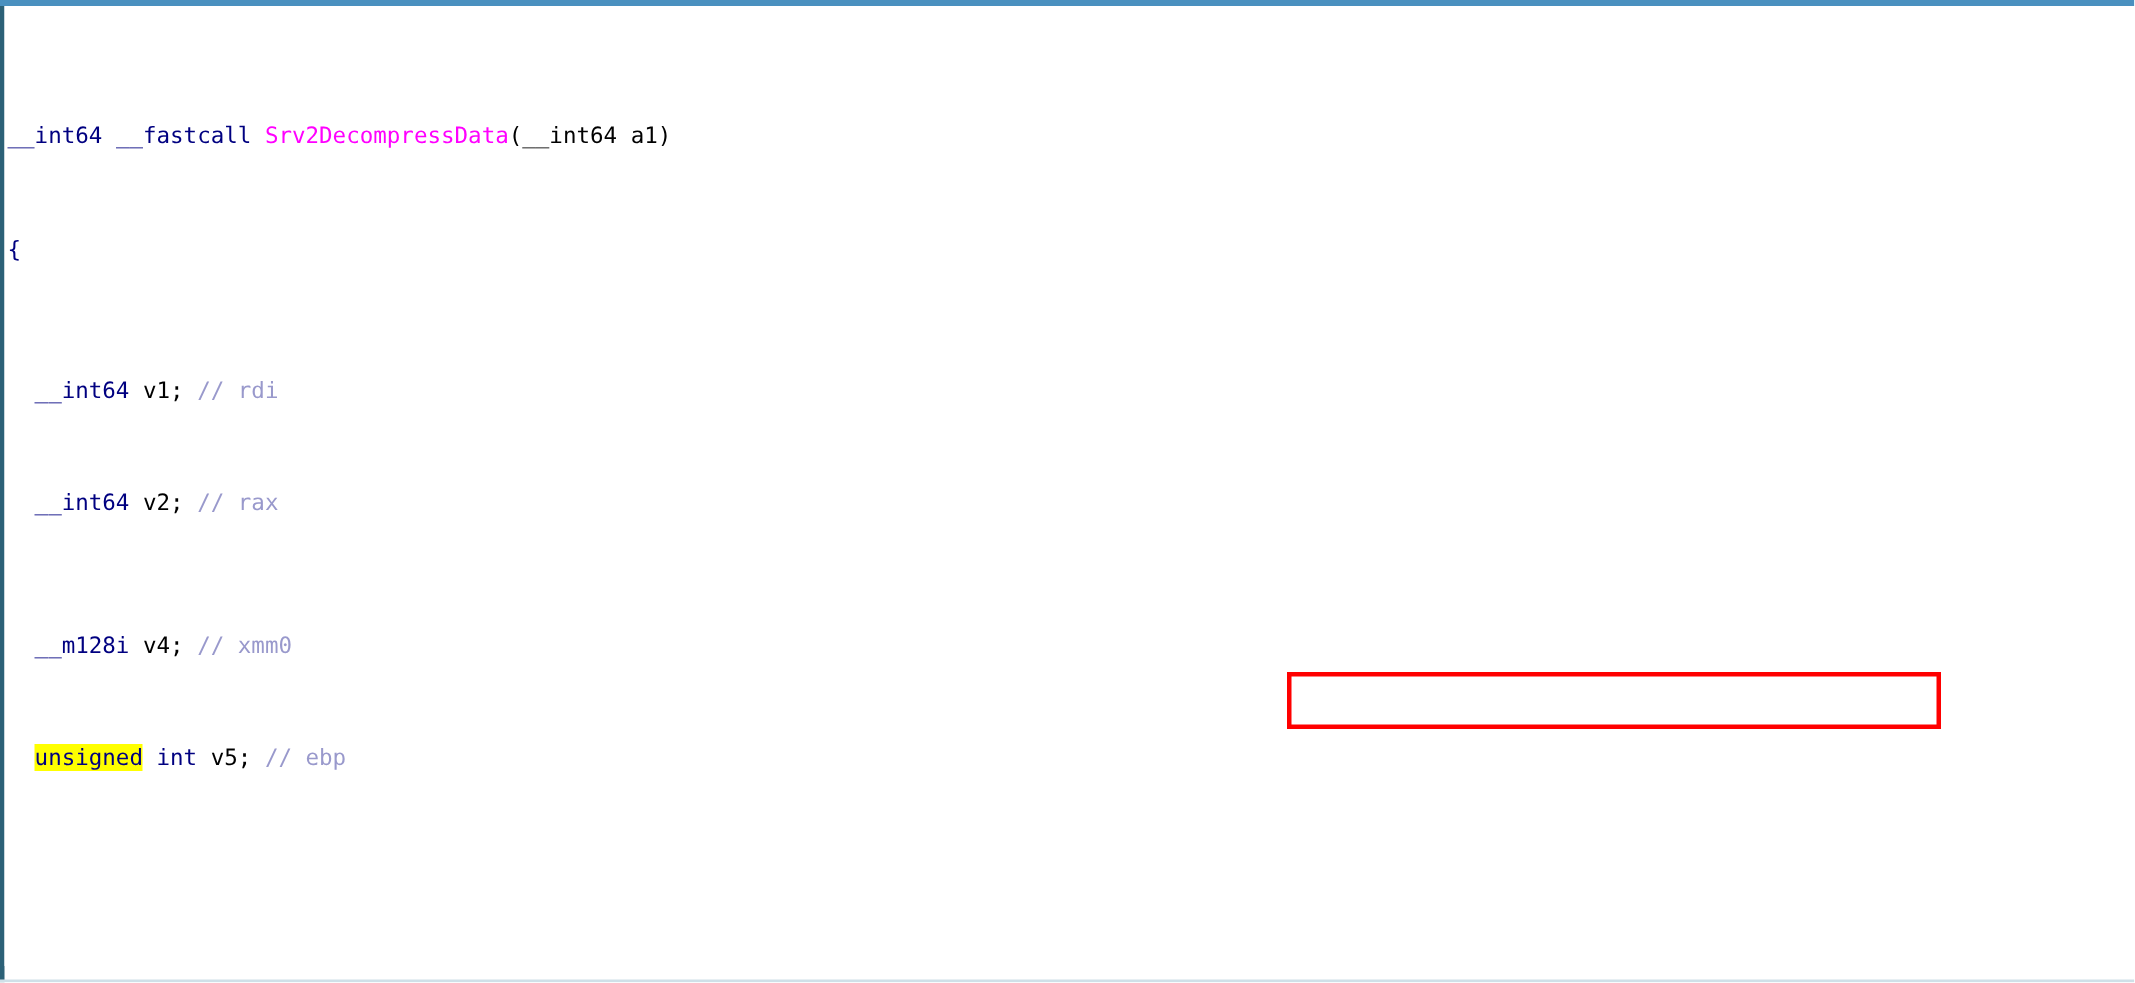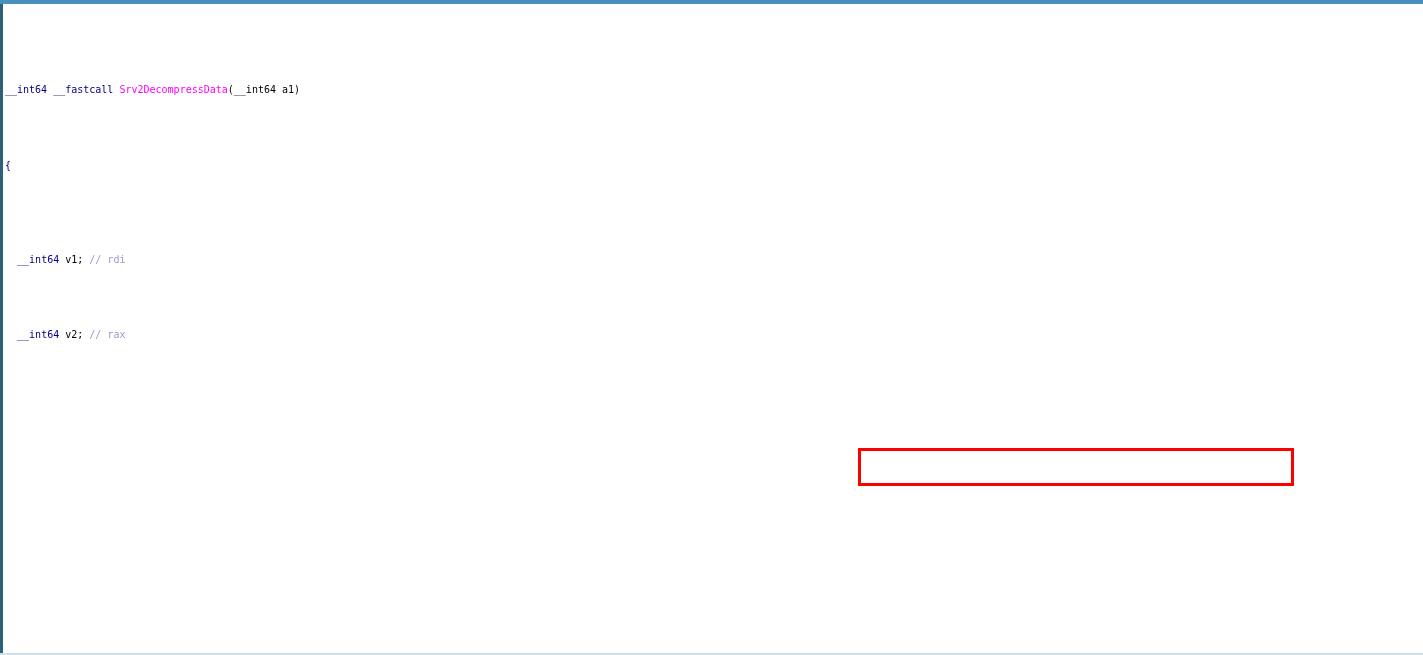--- a/index.html
+++ b/index.html
@@ -44,21 +44,21 @@
   }
 
   #code {
     position: absolute;
     left: 3px; top: 4px;
     width: 1420px;
     height: 640px;
     background: #ffffff;
     overflow: hidden;
     font-family: "DejaVu Sans Mono", "Liberation Mono", monospace;
-    font-size: 10px;
+    font-size: 15px;
     line-height: 18.85px;
     white-space: pre;
     padding-top: 2px;
     box-sizing: border-box;
   }
   .line {
     position: relative;
     height: 18.85px;
     white-space: pre;
     padding-left: 2px;
@@ -98,21 +98,23 @@
     <div class="line"><span class="kw">__int64</span><span class="plain"> </span><span class="kw">__fastcall</span><span class="plain"> </span><span class="fn">Srv2DecompressData</span><span class="plain">(__int64 a1)</span></div>
 
     <div class="line"><span class="brace">{</span></div>
 
     
     <div class="line">  <span class="kw">__int64</span> <span class="plain">v1;</span> <span class="reg">// rdi</span></div>
 
     <div class="line">  <span class="kw">__int64</span> <span class="plain">v2;</span> <span class="reg">// rax</span></div>
 
 
+    <div class="line">  <span class="kw">__m128i</span> <span class="plain">v4;</span> <span class="reg">// xmm0</span></div>
 
+    <div class="line">  <span class="mark">unsigned</span><span class="kw"> int</span> <span class="plain">v5;</span> <span class="reg">// ebp</span></div>
 
 
     
 
     
 
     
 
     
 

